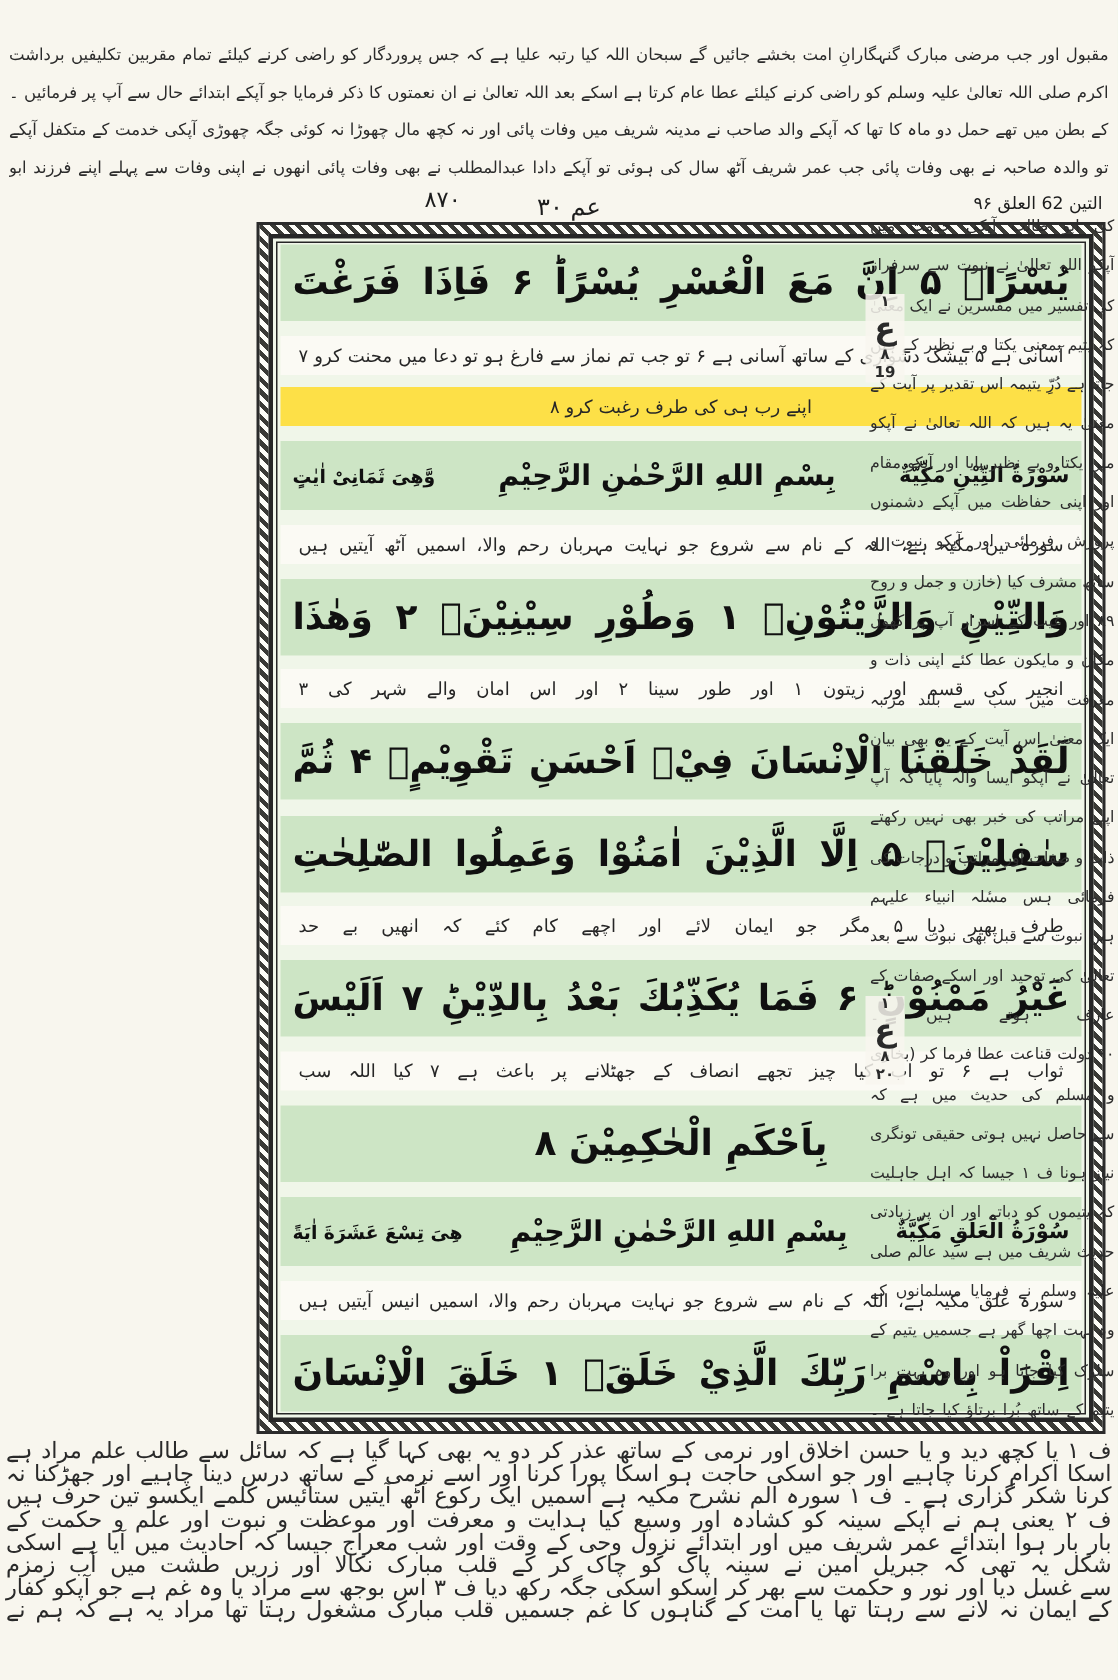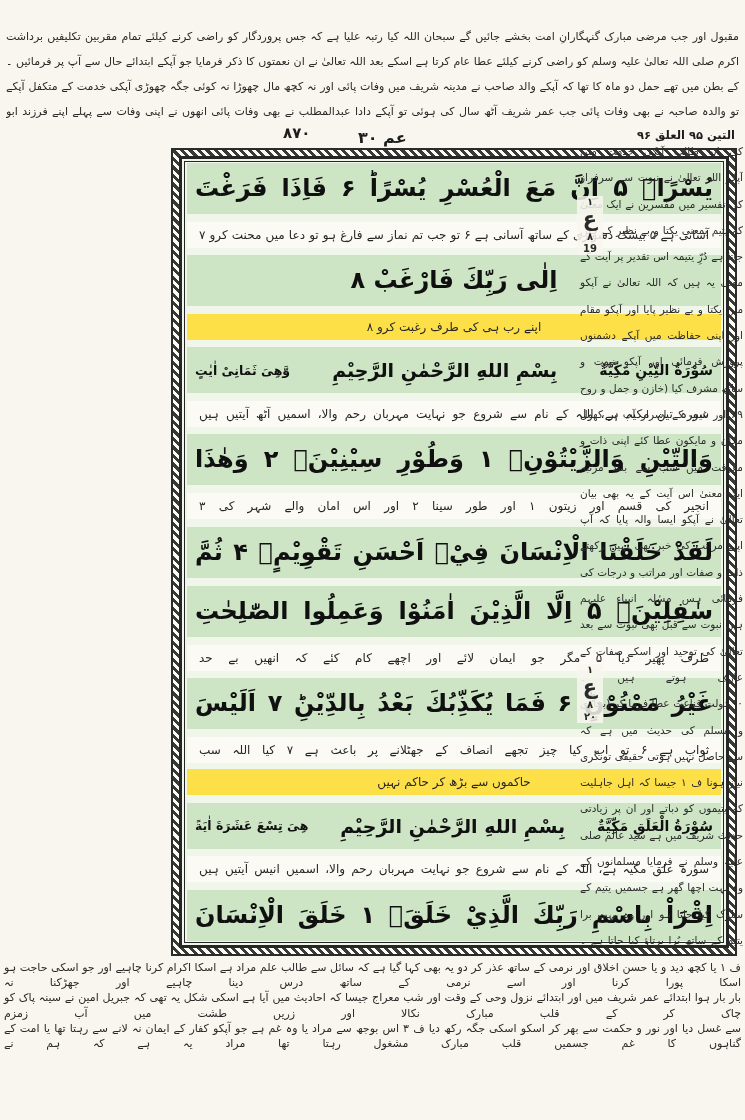--- a/index.html
+++ b/index.html
@@ -9,21 +9,21 @@
     font-family:"DejaVu Sans","Liberation Serif",sans-serif;
     direction:rtl;
   }
   
   .top-notes{position:absolute;top:24px;right:6px;left:6px}
   .top-notes .line{
     font-size:11px;line-height:25px;height:25px;overflow:hidden;
     text-align:justify;text-align-last:justify;color:#2a2a2a;
   }
   
-  .hdr-item{position:absolute;font-weight:700;white-space:nowrap}
+  .hdr-item{position:absolute;font-weight:400;white-space:nowrap}
   .hdr-juz{top:128px;left:358px;font-size:16px}
   .hdr-page{top:124px;left:283px;font-size:15px;letter-spacing:1px}
   .hdr-ref{top:128px;right:10px;font-size:11.5px}
   
   .panel{
     position:absolute;top:148px;right:8px;width:566px;height:808px;
     border:2px solid #2b2b2b;box-sizing:border-box;
     background:repeating-linear-gradient(45deg,#fdfdf8 0 3px,#3a3a36 3px 6px);
     padding:6px;
   }
@@ -70,58 +70,57 @@
     display:flex;flex-direction:column;align-items:center;line-height:1;
     background:rgba(248,246,238,.85);
   }
   .ruku .sm{font-size:10px;margin:1px 0}
   .ruku .ain{font-size:21px;margin:1px 0}
   .ruku1{top:196px;left:577px}
   .ruku2{top:664px;left:577px}
   
   .footnotes{position:absolute;top:960px;right:4px;left:4px}
   .footnotes .line{
-    font-size:11px;line-height:15.2px;text-align:justify;text-align-last:justify;
+    font-size:15px;line-height:15.2px;text-align:justify;text-align-last:justify;
     color:#2a2a2a;margin:0;
   }
 </style>
 </head>
 <body>
 
 <div class="top-notes">
     <div class="line">مقبول اور جب مرضی مبارک گنہگارانِ امت بخشے جائیں گے سبحان اللہ کیا رتبہ علیا ہے کہ جس پروردگار کو راضی کرنے کیلئے تمام مقربین تکلیفیں برداشت کرتے اور محنتیں اٹھاتے ہیں وہ اس حبیب</div>
     <div class="line">اکرم صلی اللہ تعالیٰ علیہ وسلم کو راضی کرنے کیلئے عطا عام کرتا ہے اسکے بعد اللہ تعالیٰ نے ان نعمتوں کا ذکر فرمایا جو آپکے ابتدائے حال سے آپ پر فرمائیں ۔ ۵ سید عالم صلی اللہ تعالیٰ علیہ وسلم ابھی والدہ ماجدہ</div>
     <div class="line">کے بطن میں تھے حمل دو ماہ کا تھا کہ آپکے والد صاحب نے مدینہ شریف میں وفات پائی اور نہ کچھ مال چھوڑا نہ کوئی جگہ چھوڑی آپکی خدمت کے متکفل آپکے دادا عبدالمطلب ہوئے جب آپکی عمر شریف چار یا چھ سال کی ہوئی</div>
     <div class="line">تو والدہ صاحبہ نے بھی وفات پائی جب عمر شریف آٹھ سال کی ہوئی تو آپکے دادا عبدالمطلب نے بھی وفات پائی انھوں نے اپنی وفات سے پہلے اپنے فرزند ابو طالب کو جو آپکے حقیقی چچا تھے آپکی خدمت و نگرانی کی وصیت کی</div>
   </div>
 
 <div class="hdr-item hdr-juz">عم ۳۰</div>
 <div class="hdr-item hdr-page">۸۷۰</div>
-<div class="hdr-item hdr-ref">التین ۹۵  العلق ۹۶</div>
+<div class="hdr-item hdr-ref">التین 62  العلق ۹۶</div>
 
 <div class="panel">
   <div class="panel-inner">
       <div class="row arabic">يُسْرًاۙ ۵ اِنَّ مَعَ الْعُسْرِ يُسْرًاؕ ۶ فَاِذَا فَرَغْتَ فَانْصَبْۙ ۷ وَ</div>
       <div class="row urdu">آسانی ہے ۵ بیشک دشواری کے ساتھ آسانی ہے ۶ تو جب تم نماز سے فارغ ہو تو دعا میں محنت کرو ۷ اور</div>
-      <div class="row arabic-c">اِلٰى رَبِّكَ فَارْغَبْ ۸</div>
       <div class="row urdu-c">اپنے رب ہی کی طرف رغبت کرو ۸</div>
       <div class="row header">
         <span class="p0">سُوْرَةُ التِّيْنِ مَكِّيَّةٌ</span>
         <span class="p1">بِسْمِ اللهِ الرَّحْمٰنِ الرَّحِيْمِ</span>
         <span class="p2">وَّهِىَ ثَمَانِىْ اٰيٰتٍ</span>
       </div>
       <div class="row urdu">سورہ تین مکیہ ہے، اللہ کے نام سے شروع جو نہایت مہربان رحم والا، اسمیں آٹھ آیتیں ہیں</div>
       <div class="row arabic">وَالتِّيْنِ وَالزَّيْتُوْنِۙ ۱ وَطُوْرِ سِيْنِيْنَۙ ۲ وَهٰذَا الْبَلَدِ الْاَمِيْنِۙ ۳</div>
       <div class="row urdu">انجیر کی قسم اور زیتون ۱ اور طور سینا ۲ اور اس امان والے شہر کی ۳</div>
       <div class="row arabic">لَقَدْ خَلَقْنَا الْاِنْسَانَ فِيْۤ اَحْسَنِ تَقْوِيْمٍۙ ۴ ثُمَّ رَدَدْنٰهُ اَسْفَلَ</div>
       <div class="row arabic">سٰفِلِيْنَۙ ۵ اِلَّا الَّذِيْنَ اٰمَنُوْا وَعَمِلُوا الصّٰلِحٰتِ فَلَهُمْ اَجْرٌ</div>
       <div class="row urdu">طرف پھیر دیا ۵ مگر جو ایمان لائے اور اچھے کام کئے کہ انھیں بے حد</div>
       <div class="row arabic">غَيْرُ مَمْنُوْنٍؕ ۶ فَمَا يُكَذِّبُكَ بَعْدُ بِالدِّيْنِؕ ۷ اَلَيْسَ اللّٰهُ</div>
       <div class="row urdu">ثواب ہے ۶ تو اب کیا چیز تجھے انصاف کے جھٹلانے پر باعث ہے ۷ کیا اللہ سب</div>
-      <div class="row urdu-c">حاکموں سے بڑھ کر حاکم نہیں</div>
+      <div class="row arabic-c">بِاَحْكَمِ الْحٰكِمِيْنَ ۸</div>
       <div class="row header">
         <span class="p0">سُوْرَةُ الْعَلَقِ مَكِّيَّةٌ</span>
         <span class="p1">بِسْمِ اللهِ الرَّحْمٰنِ الرَّحِيْمِ</span>
         <span class="p2">هِىَ تِسْعَ عَشَرَةَ اٰيَةً</span>
       </div>
       <div class="row urdu">سورہ علق مکیہ ہے، اللہ کے نام سے شروع جو نہایت مہربان رحم والا، اسمیں انیس آیتیں ہیں</div>
       <div class="row arabic">اِقْرَاْ بِاسْمِ رَبِّكَ الَّذِيْ خَلَقَۚ ۱ خَلَقَ الْاِنْسَانَ مِنْ عَلَقٍۚ ۲</div>
     </div>
 </div>
 
@@ -167,15 +166,16 @@
 </div>
 <div class="ruku ruku2">
   <span class="sm">۱</span>
   <span class="ain">ع</span>
   <span class="sm">۸</span>
   <span class="sm">۲۰</span>
 </div>
 
 <div class="footnotes">
     <div class="line">ف ۱ یا کچھ دید و یا حسن اخلاق اور نرمی کے ساتھ عذر کر دو یہ بھی کہا گیا ہے کہ سائل سے طالب علم مراد ہے اسکا اکرام کرنا چاہیے اور جو اسکی حاجت ہو اسکا پورا کرنا اور اسے نرمی کے ساتھ درس دینا چاہیے اور جھڑکنا نہ</div>
+    <div class="line">کرنا شکر گزاری ہے ۔ ف ۱ سورہ الم نشرح مکیہ ہے اسمیں ایک رکوع آٹھ آیتیں ستائیس کلمے ایکسو تین حرف ہیں ف ۲ یعنی ہم نے آپکے سینہ کو کشادہ اور وسیع کیا ہدایت و معرفت اور موعظت و نبوت اور علم و حکمت کے</div>
     <div class="line">بار بار ہوا ابتدائے عمر شریف میں اور ابتدائے نزول وحی کے وقت اور شب معراج جیسا کہ احادیث میں آیا ہے اسکی شکل یہ تھی کہ جبریل امین نے سینہ پاک کو چاک کر کے قلب مبارک نکالا اور زریں طشت میں آب زمزم</div>
     <div class="line">سے غسل دیا اور نور و حکمت سے بھر کر اسکو اسکی جگہ رکھ دیا ف ۳ اس بوجھ سے مراد یا وہ غم ہے جو آپکو کفار کے ایمان نہ لانے سے رہتا تھا یا امت کے گناہوں کا غم جسمیں قلب مبارک مشغول رہتا تھا مراد یہ ہے کہ ہم نے</div>
   </div>
 
 </body></html>

